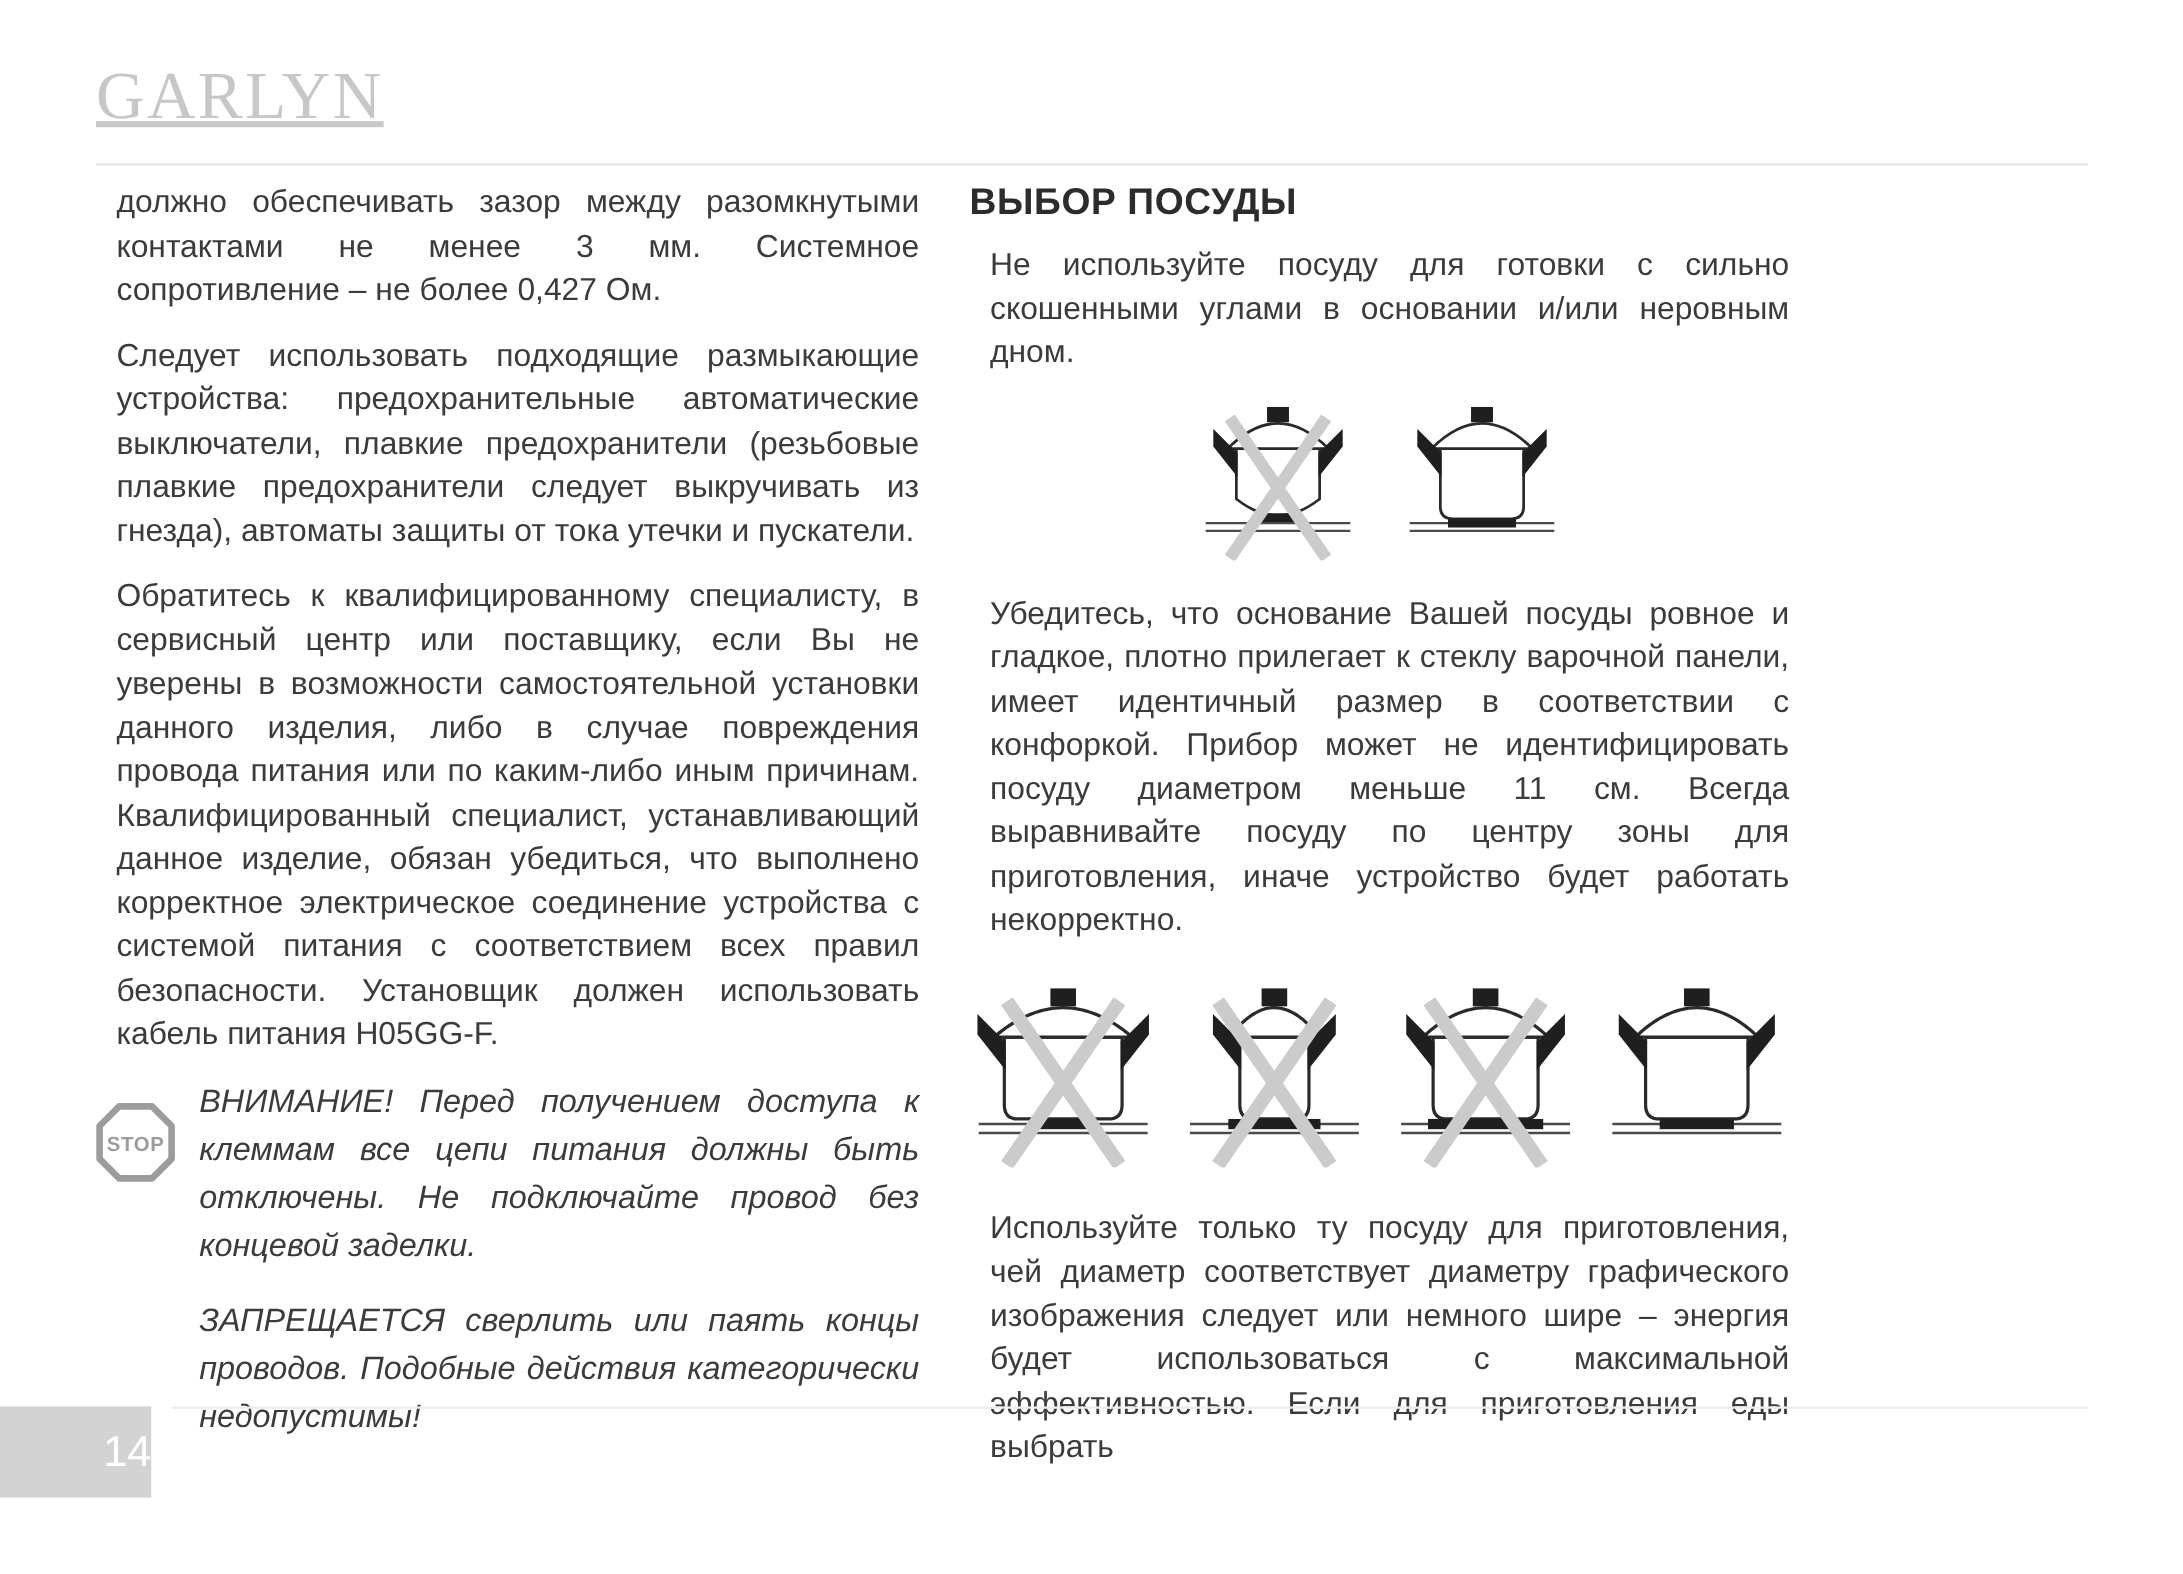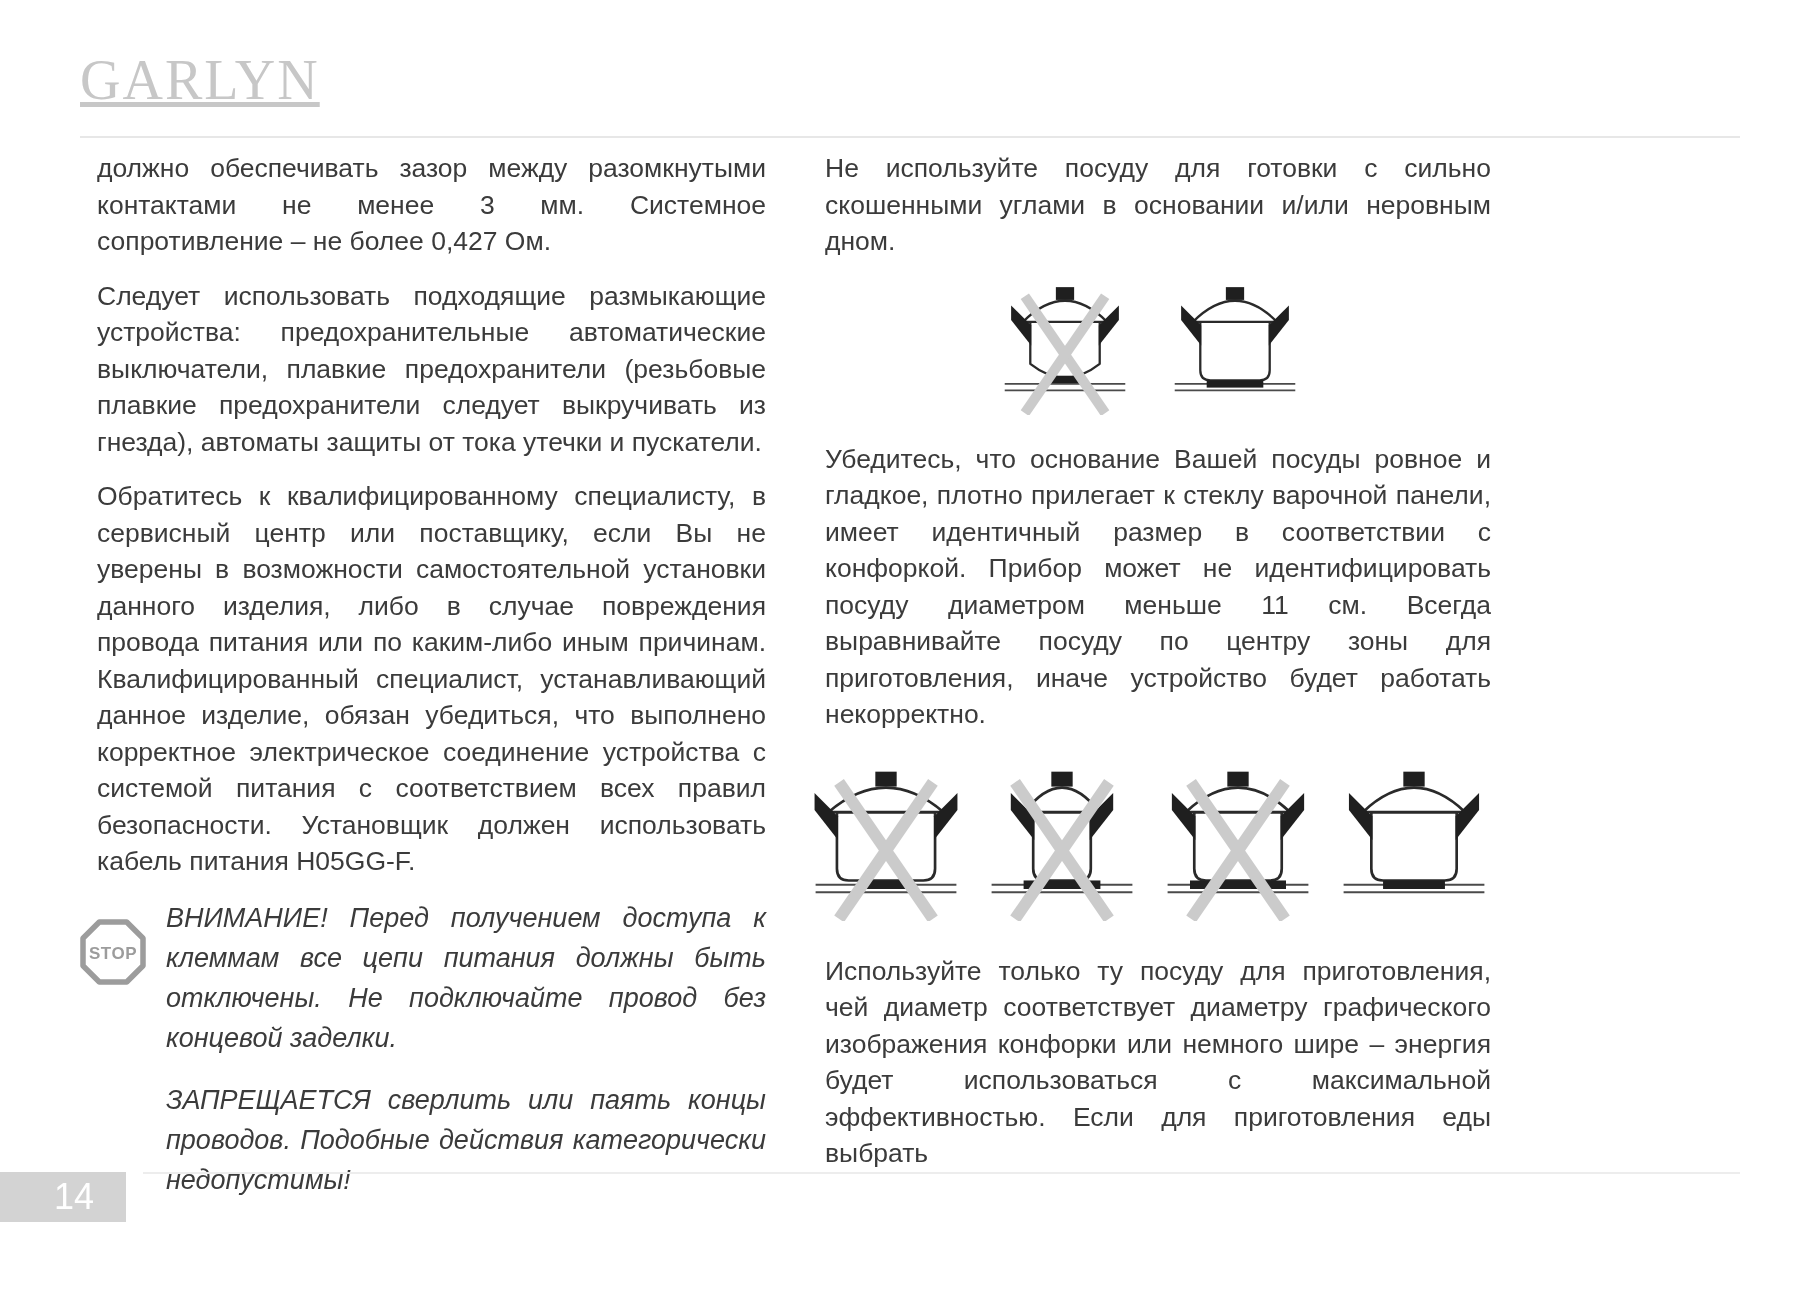--- a/index.html
+++ b/index.html
@@ -63,28 +63,28 @@
     justify-content:center;
     align-items:flex-end;
   }
   .fig-bottom{gap:42px; margin:16px 0 26px 0;}
   .fig-bottom svg{width:128px; height:137px;}
   .fig-diameter{gap:26px; margin:28px 0 32px 0;}
   .fig-diameter svg{width:150px; height:160px;}
   .page-badge{
     position:absolute;
     left:0; top:1172px;
-    width:126px; height:50px;
+    width:126px; height:76px;
     background:#d3d3d3;
     color:#ffffff;
     font-size:36px;
     display:flex;
     align-items:center;
     justify-content:flex-end;
-    padding-right:32px;
+    padding-right:0;
     box-sizing:border-box;
   }
   .bottom-rule{
     position:absolute;
     left:143px; right:79px; top:1172px;
     height:2px; background:#ededed;
     z-index:0;
   }
 </style>
 </head>
@@ -108,20 +108,21 @@
         </svg>
       </div>
       <div class="warn-text">
         <p>ВНИМАНИЕ! Перед получением доступа к клеммам все цепи питания должны быть отключены. Не подключайте провод без концевой заделки.</p>
         <p>ЗАПРЕЩАЕТСЯ сверлить или паять концы проводов. Подобные действия категорически недопустимы!</p>
       </div>
     </div>
   </div>
 
   <div class="col col-right">
+    <div class="heading">ВЫБОР ПОСУДЫ</div>
     <p>Не используйте посуду для готовки с сильно скошенными углами в основании и/или неровным дном.</p>
 
     <div class="fig fig-bottom">
         <svg viewBox="0 0 140 150">
     <line x1="4" y1="116" x2="136" y2="116" stroke="#4a4a4a" stroke-width="2"></line>
     <line x1="4" y1="123" x2="136" y2="123" stroke="#4a4a4a" stroke-width="2"></line>
     <path d="M 32 48 L 32 94 Q 70 124 108 94 L 108 48 Z" fill="#ffffff" stroke="#2a2a2a" stroke-width="2.5" stroke-linejoin="round"></path>
     <rect x="48" y="107" width="44" height="8" fill="#1f1f1f"></rect>
     <path d="M 24 48 Q 70 2 116 48 Z" fill="#ffffff" stroke="#2a2a2a" stroke-width="2.5"></path>
     <rect x="60" y="10" width="20" height="14" fill="#1f1f1f"></rect>
@@ -186,19 +187,19 @@
     <line x1="4" y1="123" x2="136" y2="123" stroke="#4a4a4a" stroke-width="2"></line>
     <path d="M 30 48 L 30 101 Q 30 112 41 112 L 99 112 Q 110 112 110 101 L 110 48 Z" fill="#ffffff" stroke="#2a2a2a" stroke-width="2.5" stroke-linejoin="round"></path>
     <rect x="41" y="112" width="58" height="8" fill="#1f1f1f"></rect>
     <path d="M 22 48 Q 70 2 118 48 Z" fill="#ffffff" stroke="#2a2a2a" stroke-width="2.5"></path>
     <rect x="60" y="10" width="20" height="14" fill="#1f1f1f"></rect>
     <polygon points="31,52 9,30 9,46 31,74" fill="#1f1f1f"></polygon>
     <polygon points="109,52 131,30 131,46 109,74" fill="#1f1f1f"></polygon>
     </svg>
       </div>
 
-    <p>Используйте только ту посуду для приготовления, чей диаметр соответствует диаметру графического изображения конфорки или немного шире – энергия будет использоваться с максимальной эффективностью. Если для приготовления еды выбрать</p>
+    <p>Используйте только ту посуду для приготовления, чей диаметр соответствует диаметру графического изображения следует или немного шире – энергия будет использоваться с максимальной эффективностью. Если для приготовления еды выбрать</p>
   </div>
 
   <div class="bottom-rule"></div>
   <div class="page-badge">14</div>
 
 </div>
 
 </body></html>

